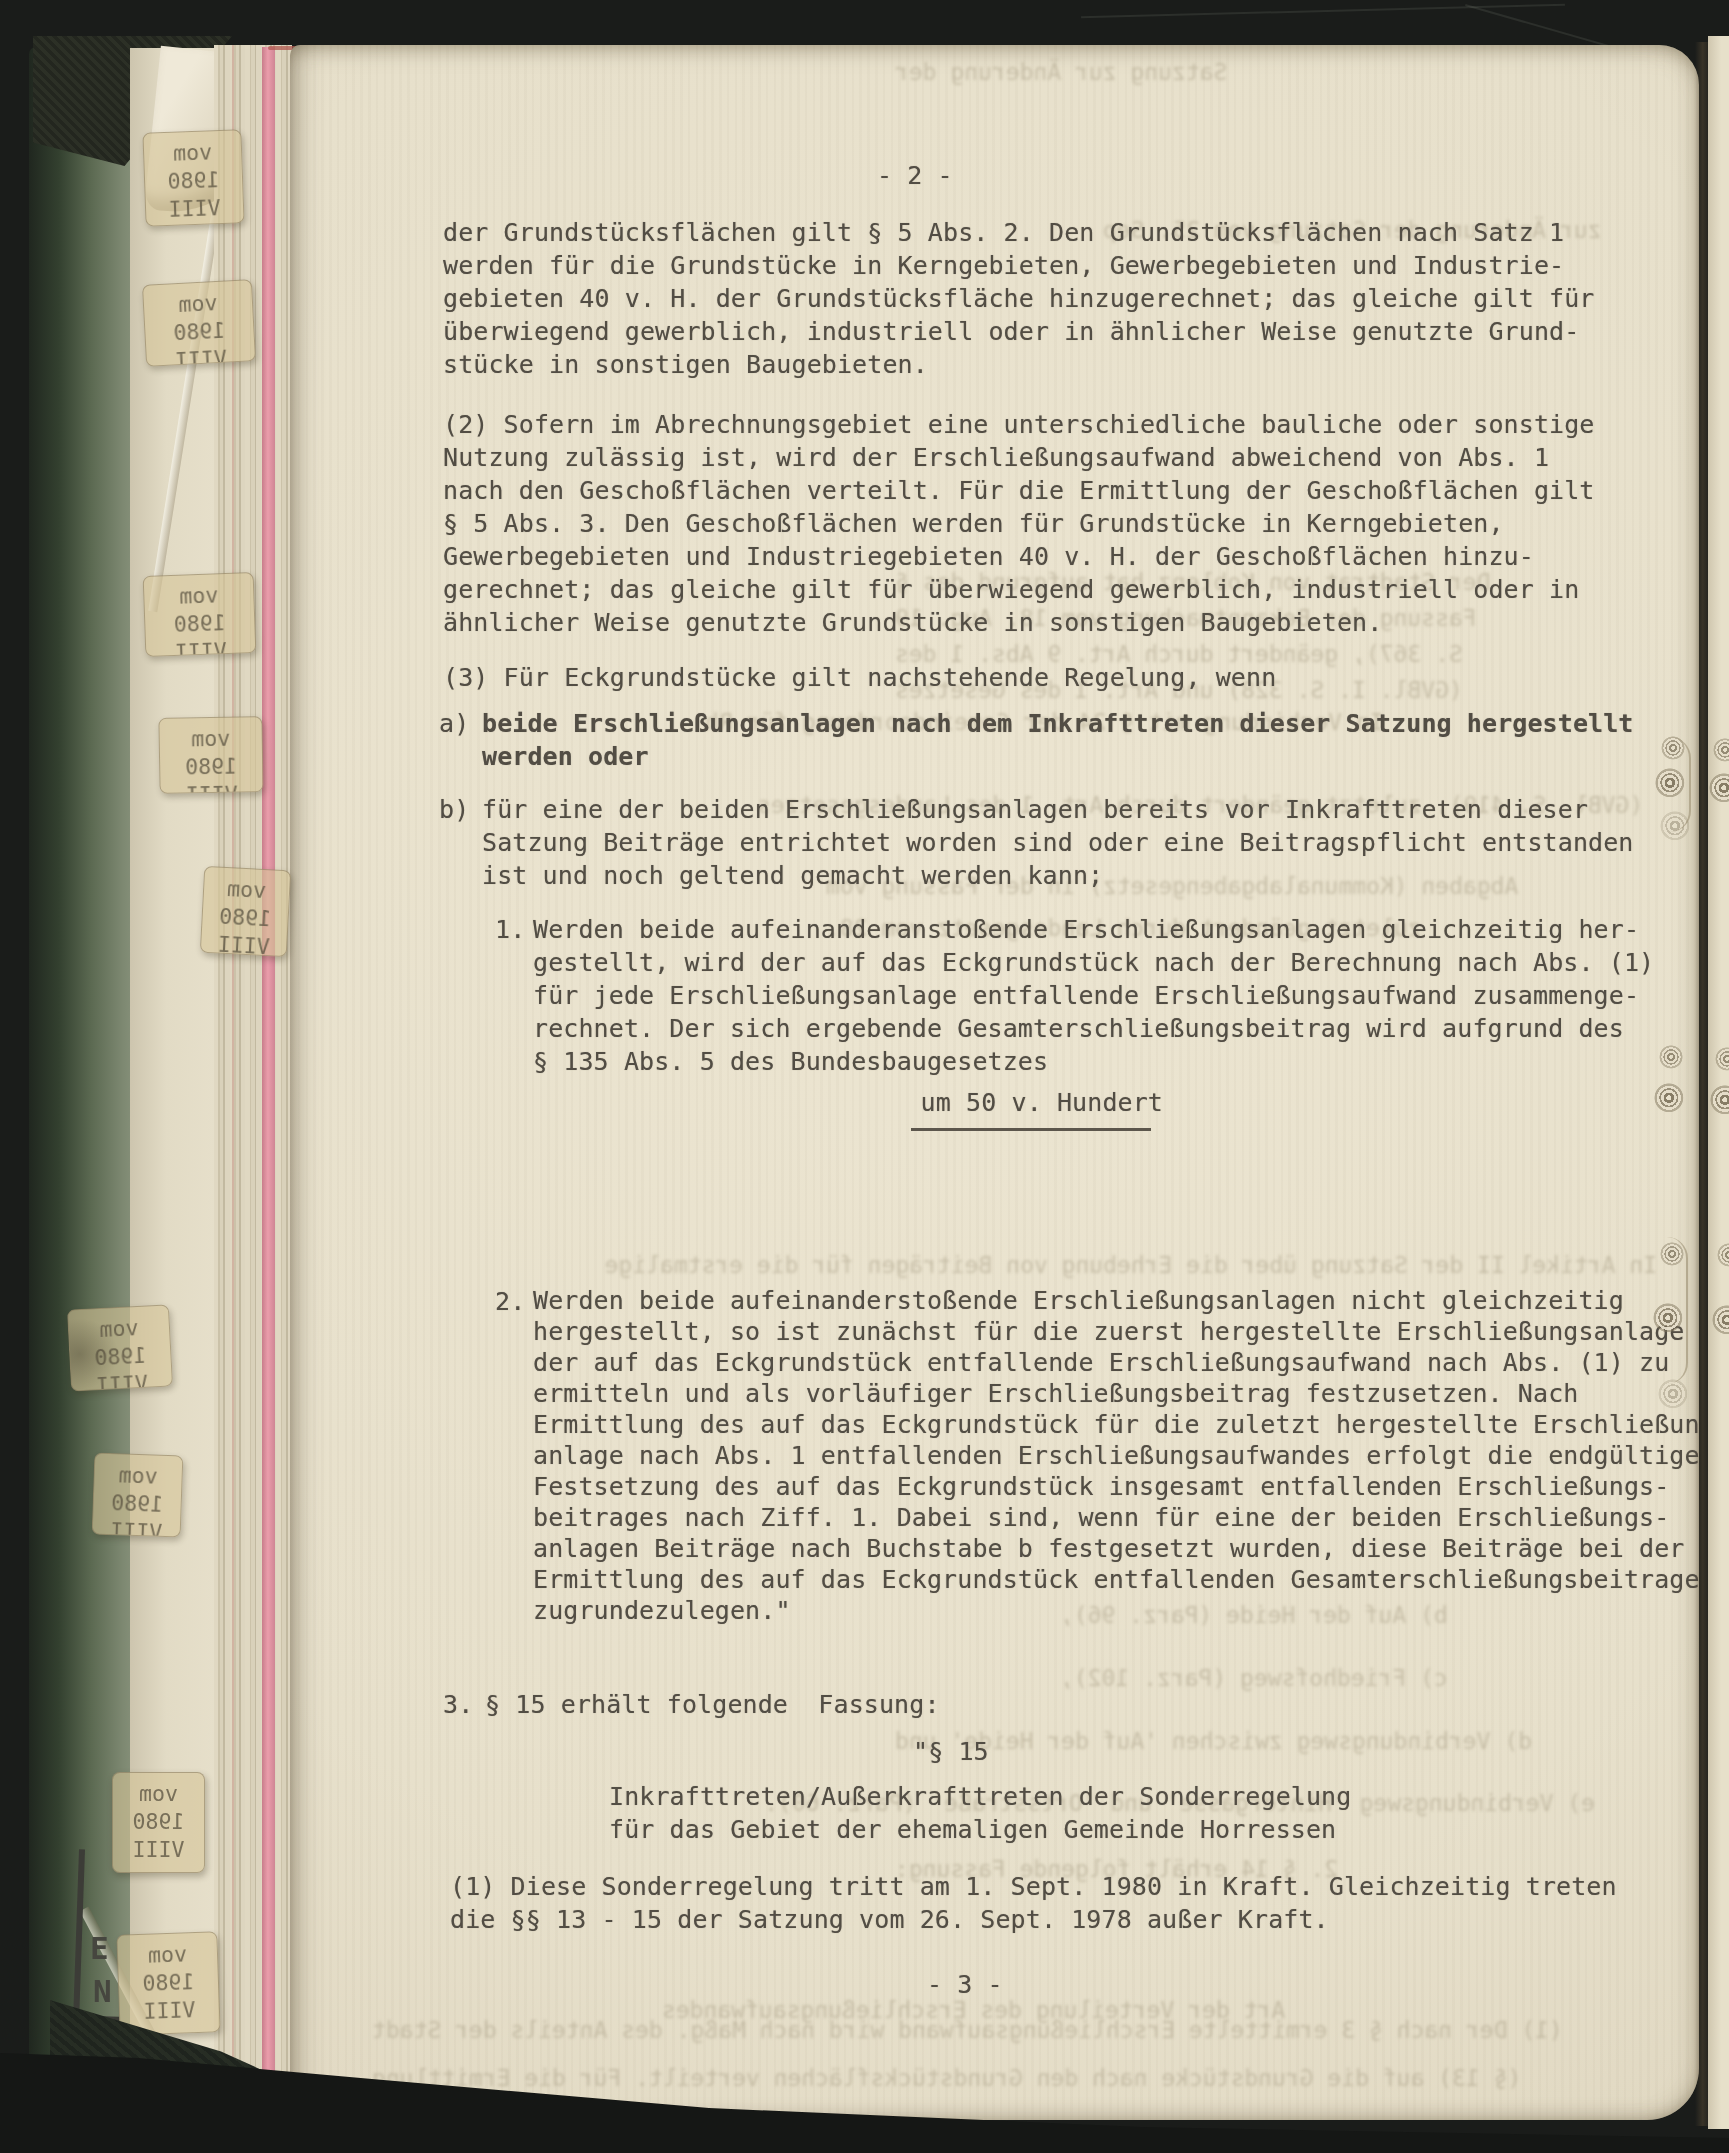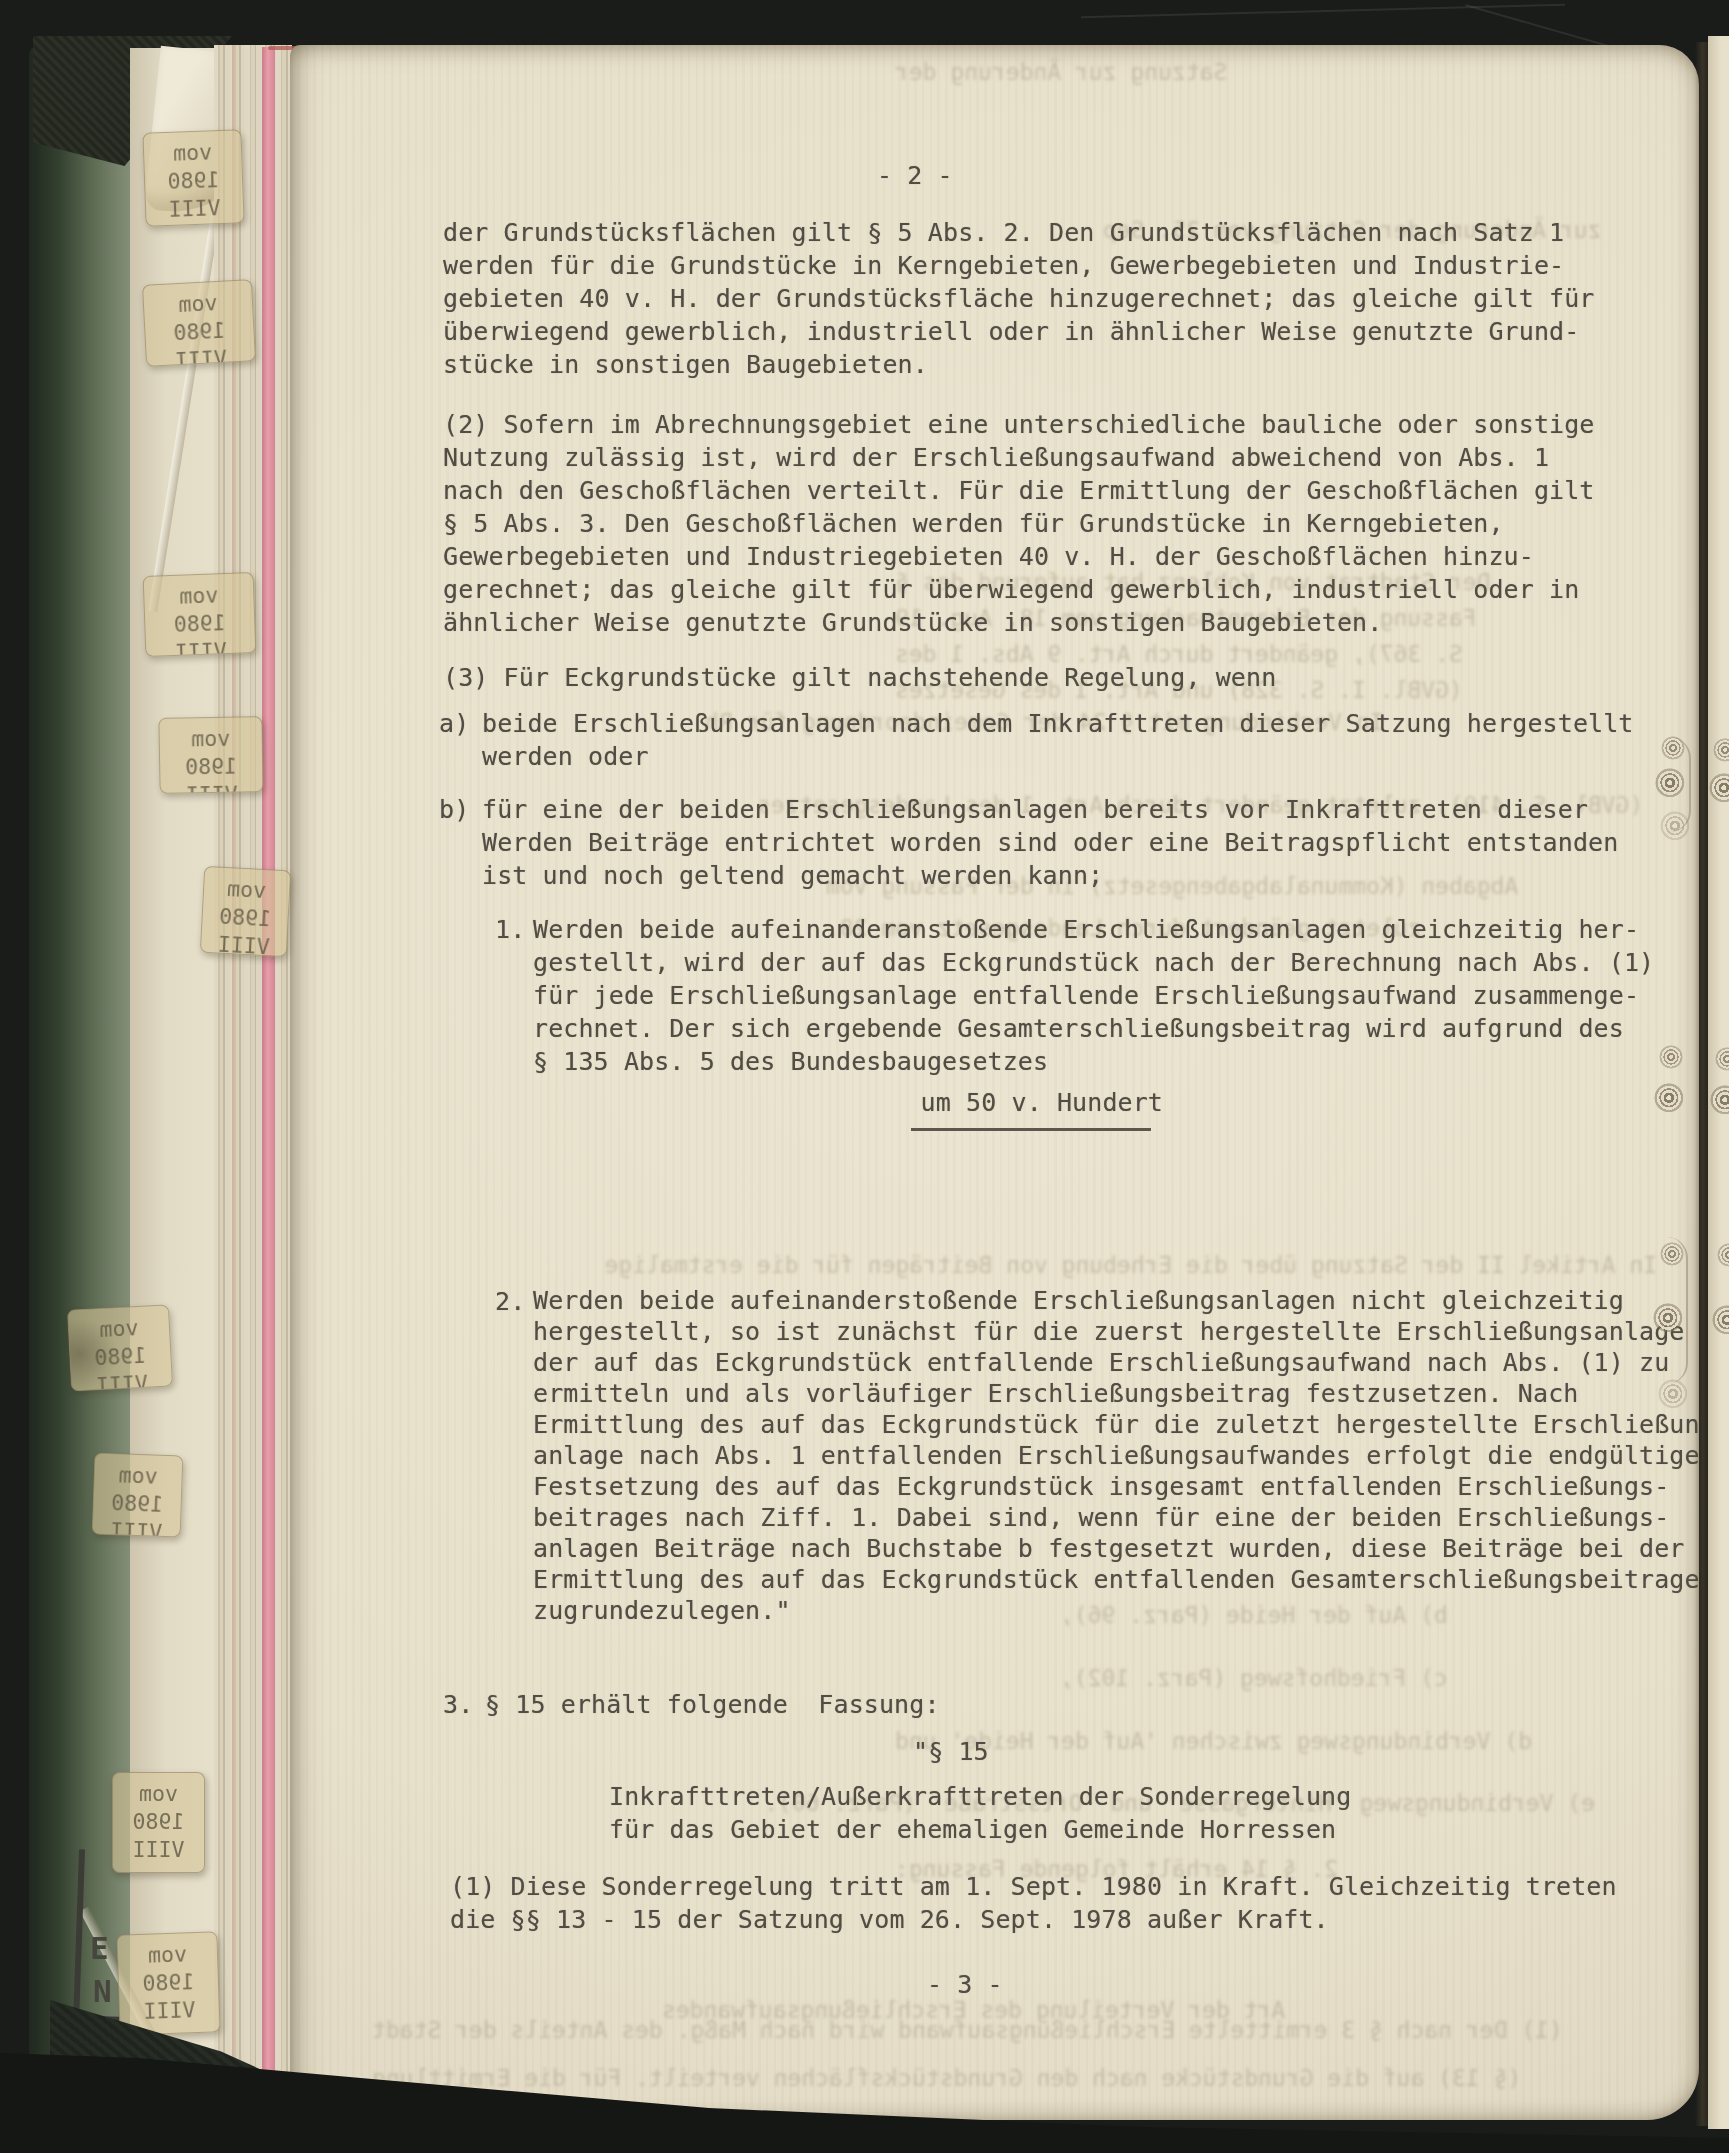--- a/index.html
+++ b/index.html
@@ -132,26 +132,26 @@
     <div class="tw" style="left:153px;top:363px;">(2) Sofern im Abrechnungsgebiet eine unterschiedliche bauliche oder sonstige
 Nutzung zulässig ist, wird der Erschließungsaufwand abweichend von Abs. 1
 nach den Geschoßflächen verteilt. Für die Ermittlung der Geschoßflächen gilt
 § 5 Abs. 3. Den Geschoßflächen werden für Grundstücke in Kerngebieten,
 Gewerbegebieten und Industriegebieten 40 v. H. der Geschoßflächen hinzu-
 gerechnet; das gleiche gilt für überwiegend gewerblich, industriell oder in
 ähnlicher Weise genutzte Grundstücke in sonstigen Baugebieten.</div>
     <div class="tw" style="left:153px;top:616px;">(3) Für Eckgrundstücke gilt nachstehende Regelung, wenn</div>
 
     <div class="tw" style="left:149px;top:662px;">a)</div>
-    <div class="tw" style="left:192px;top:662px;">beide Erschließungsanlagen nach dem Inkrafttreten dieser Satzung hergestellt
+    <div class="tw" style="left:192px;top:662px;font-weight:bold;">beide Erschließungsanlagen nach dem Inkrafttreten dieser Satzung hergestellt
 werden oder</div>
 
     <div class="tw" style="left:149px;top:748px;">b)</div>
     <div class="tw" style="left:192px;top:748px;">für eine der beiden Erschließungsanlagen bereits vor Inkrafttreten dieser
-Werden Beiträge entrichtet worden sind oder eine Beitragspflicht entstanden
+Satzung Beiträge entrichtet worden sind oder eine Beitragspflicht entstanden
 ist und noch geltend gemacht werden kann;</div>
 
     <div class="tw" style="left:205px;top:868px;">1.</div>
     <div class="tw" style="left:243px;top:868px;">Werden beide aufeinanderanstoßende Erschließungsanlagen gleichzeitig her-
 gestellt, wird der auf das Eckgrundstück nach der Berechnung nach Abs. (1)
 für jede Erschließungsanlage entfallende Erschließungsaufwand zusammenge-
 rechnet. Der sich ergebende Gesamterschließungsbeitrag wird aufgrund des
 § 135 Abs. 5 des Bundesbaugesetzes</div>
 
     <div class="tw" style="left:605px;top:1041px;width:268px;text-align:right;">um 50 v. Hundert</div>

